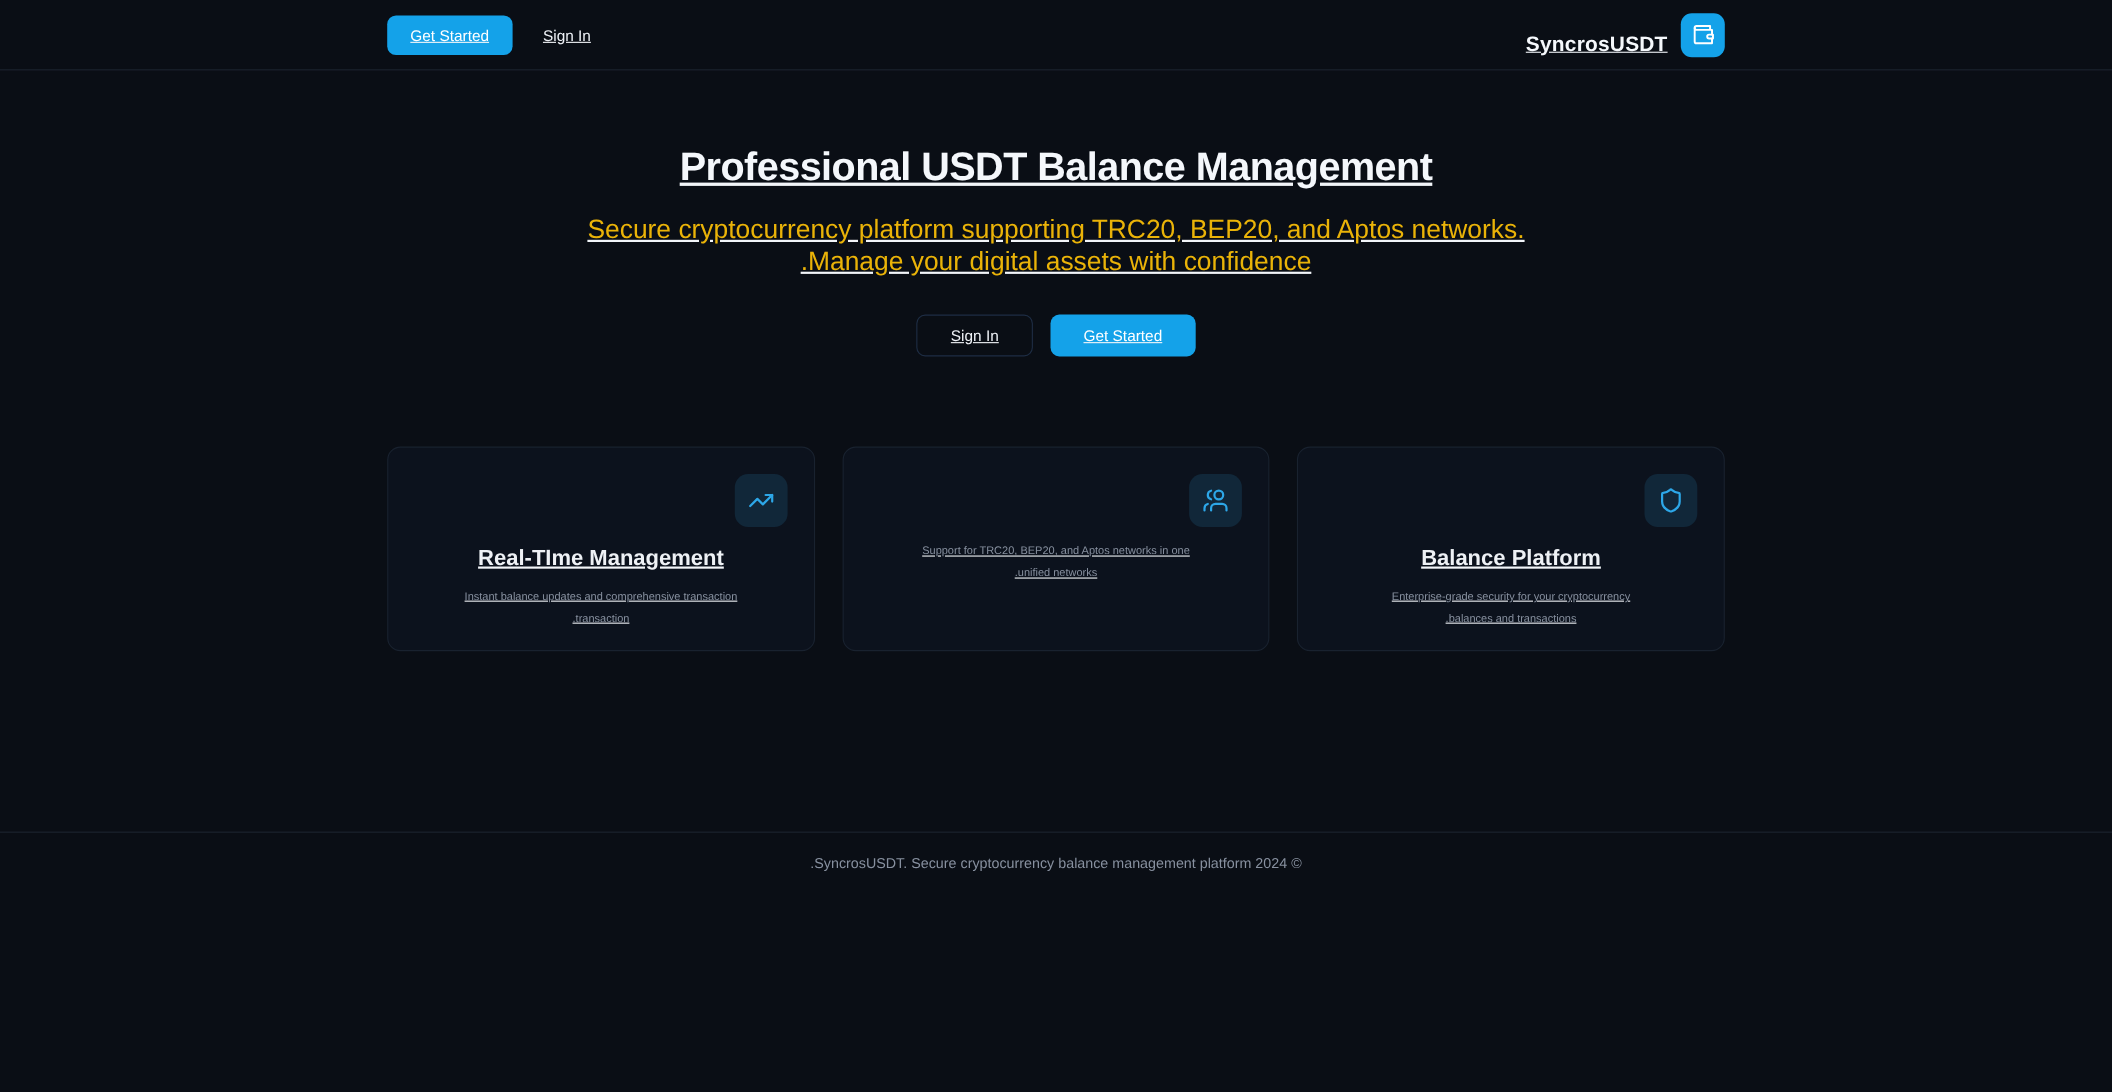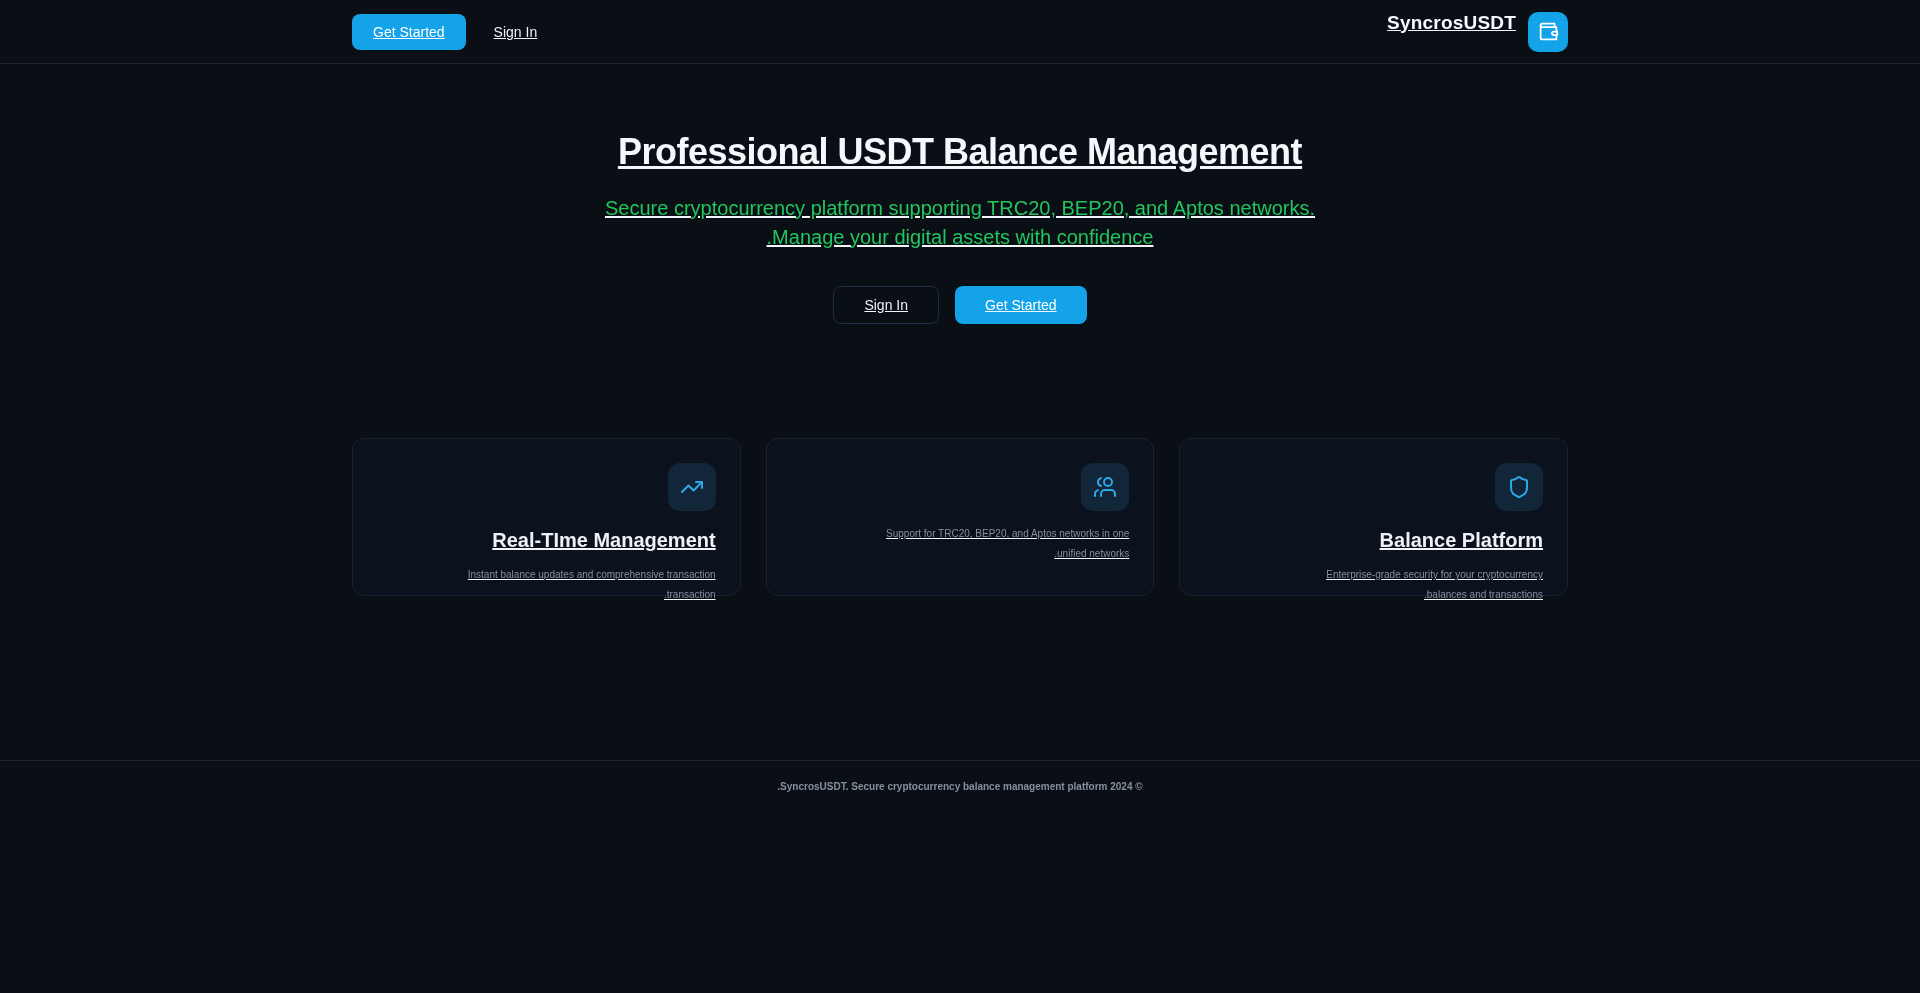--- a/index.html
+++ b/index.html
@@ -43,41 +43,41 @@
     height: 36px;
     padding: 0 21px;
     font-weight: 400;
   }
   .link-plain {
     color: #eef1f6;
     font-size: 14px;
     text-decoration: none;
     cursor: pointer;
   }
-  .brand { display: flex; align-items: flex-start; gap: 12px; }
+  .brand { display: flex; align-items: flex-end; gap: 12px; }
   .brand-name { font-size: 19px; font-weight: 700; color: #f5f8fc; letter-spacing: 0.2px; }
   .brand-badge {
     width: 40px; height: 40px;
     border-radius: 10px;
     background: #14a2e9;
     display: flex; align-items: center; justify-content: center;
     cursor: pointer;
   }
   .brand-badge svg { width: 21px; height: 21px; }
 
   
   .hero { padding-top: 66px; text-align: center; }
   .hero-title {
     font-size: 36px;
     line-height: 1.22;
     font-weight: 700;
     letter-spacing: -0.5px;
     color: #f4f7fb;
   }
-  .hero-subtitle { margin-top: 20px; font-size: 20px; line-height: 29px; color: #22c55e; font-weight: 400; }
+  .hero-subtitle { margin-top: 20px; font-size: 24px; line-height: 29px; color: #eab308; font-weight: 400; }
   .hero-actions {
     margin-top: 34px;
     display: flex;
     justify-content: center;
     align-items: center;
     gap: 16px;
   }
   .btn-hero { height: 38px; font-size: 14px; }
   .btn-outline {
     background: transparent;
@@ -92,44 +92,43 @@
     margin-top: 82px;
     display: grid;
     grid-template-columns: repeat(3, 1fr);
     gap: 25px;
   }
   .card {
     background: #0c121d;
     border: 1px solid #19222f;
     border-radius: 12px;
     padding: 24px;
-    height: 158px;
-    text-align: right;
-    margin-top: 32px;
+    height: 186px;
+    text-align: center;
   }
   .card-icon-row { display: flex; justify-content: flex-end; }
   .card-icon {
     width: 48px; height: 48px;
     border-radius: 12px;
     background: #112739;
     display: flex; align-items: center; justify-content: center;
   }
   .card-icon svg { width: 24px; height: 24px; }
   .mirror { transform: scaleX(-1); }
   .card-title { margin-top: 18px; font-size: 20px; font-weight: 700; color: #eef1f5; }
   .card-desc { margin-top: 13px; font-size: 10px; line-height: 20px; color: #87909f; }
 
   
   .site-footer {
     margin-top: 164px;
     border-top: 1px solid #1c2430;
     padding: 20px 0 120px 0;
     text-align: center;
   }
-  .footer-text { font-size: 10px; color: #87909f; font-weight: bold; }
+  .footer-text { font-size: 13px; color: #87909f; }
 </style>
 </head>
 <body>
 
 <header class="site-header">
   <div class="container header-inner">
     <div class="header-nav">
       <button class="btn btn-primary">Get Started</button>
       <a class="link-plain">Sign In</a>
     </div>

